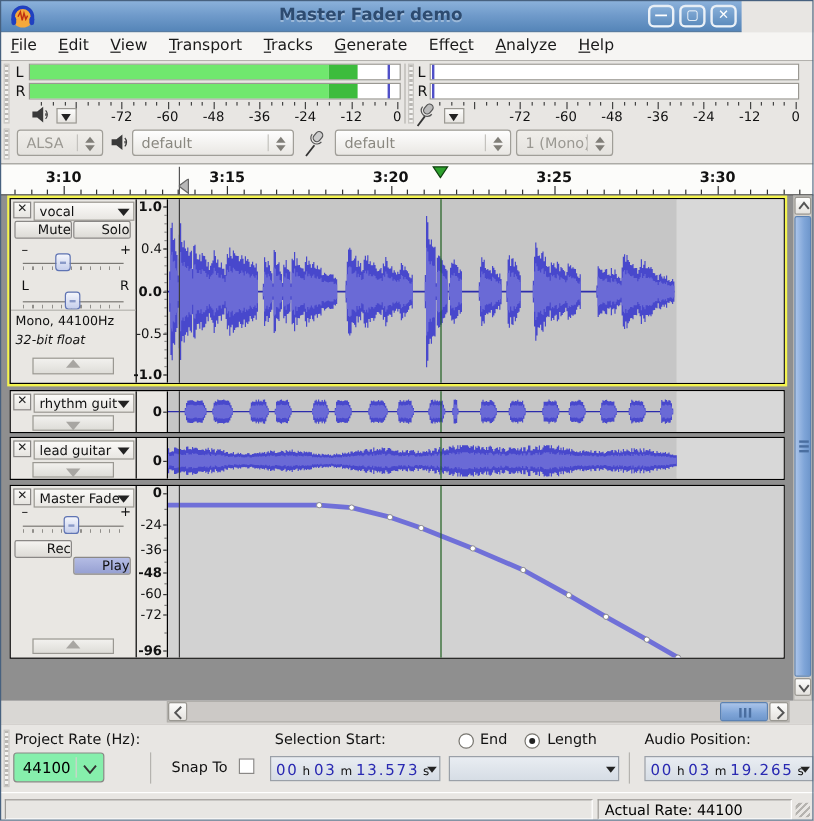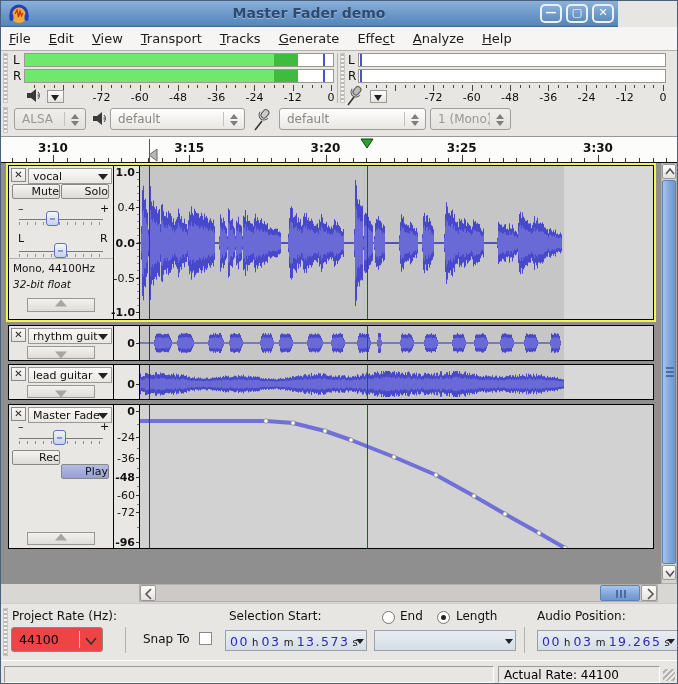--- a/index.html
+++ b/index.html
@@ -480,21 +480,21 @@
 
 <div class="abs" id="selbar">
   <div class="abs grip" style="left:3px;top:4px;height:48px"></div>
   <div class="abs lab" style="left:12px;top:5px">Project Rate (Hz):</div>
   <div class="abs lab" style="left:229px;top:5px">Selection Start:</div>
   <div class="abs radio" style="left:382px;top:7px"></div>
   <div class="abs lab" style="left:400px;top:5px">End</div>
   <div class="abs radio sel" style="left:437px;top:7px"></div>
   <div class="abs lab" style="left:456px;top:5px">Length</div>
   <div class="abs lab" style="left:537px;top:5px">Audio Position:</div>
-  <div class="abs" style="left:11px;top:23px;width:92px;height:25px;border:1px solid #8a8886;border-radius:3px;background:#ef4444">
+  <div class="abs" style="left:11px;top:23px;width:76px;height:25px;border:1px solid #8a8886;border-radius:3px;background:#86efac">
     <span style="position:absolute;left:7px;top:4px;font-size:12.5px">44100</span>
     <span style="position:absolute;right:22px;top:3px;bottom:3px;width:1px;background:#d4d2ce"></span>
     <svg style="position:absolute;right:5px;top:9px" width="12" height="8">
         <path d="M1,1 L6,7 L11,1" fill="none" stroke="#333" stroke-width="1.6"></path>
       </svg>
   </div>
   <div class="abs vsep" style="left:125px;top:23px;height:26px"></div>
   <div class="abs lab" style="left:143px;top:28px">Snap To</div>
   <div class="abs checkbox" style="left:199px;top:28px"></div>
   <div class="abs tfield" style="left:225px;top:26px;width:142px" id="tf1">

